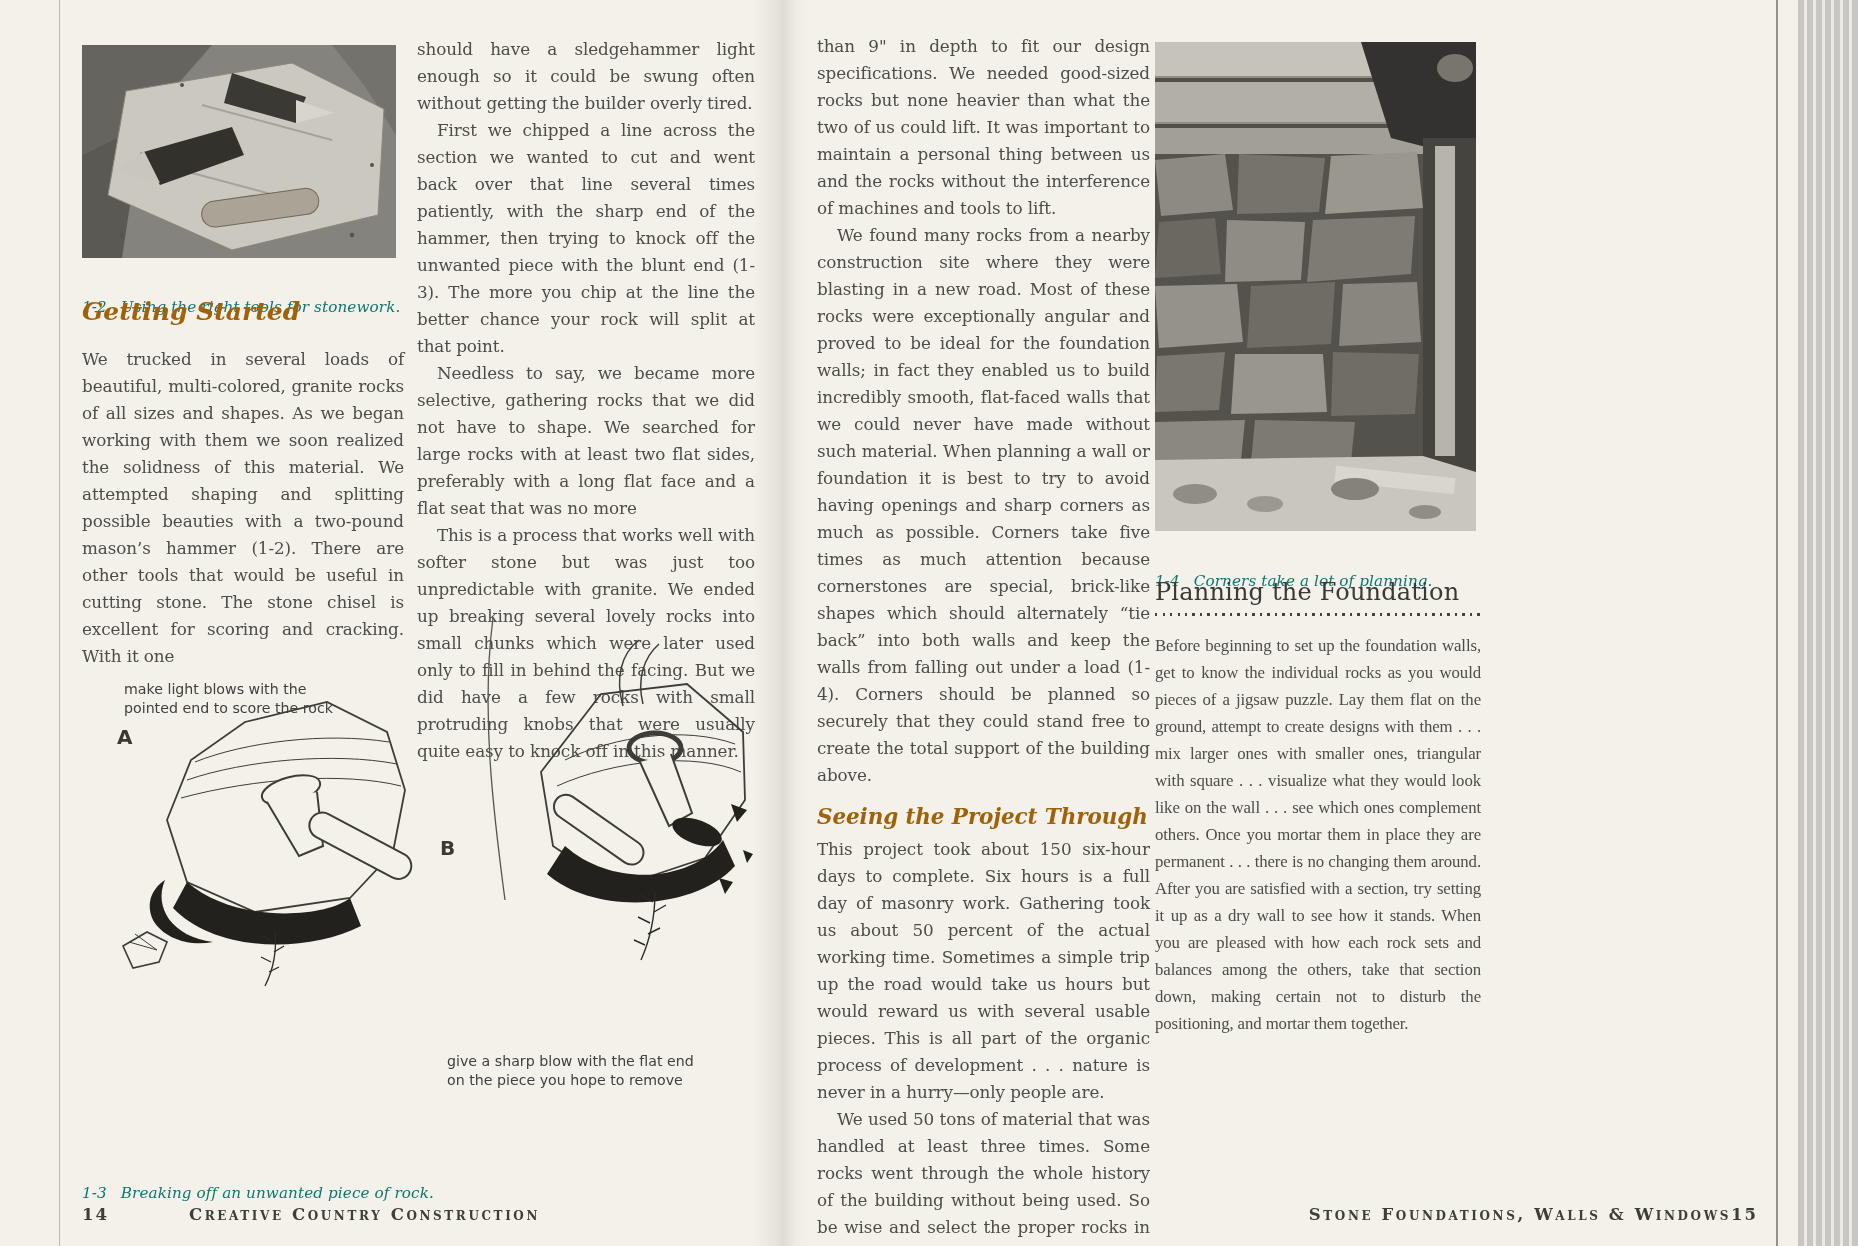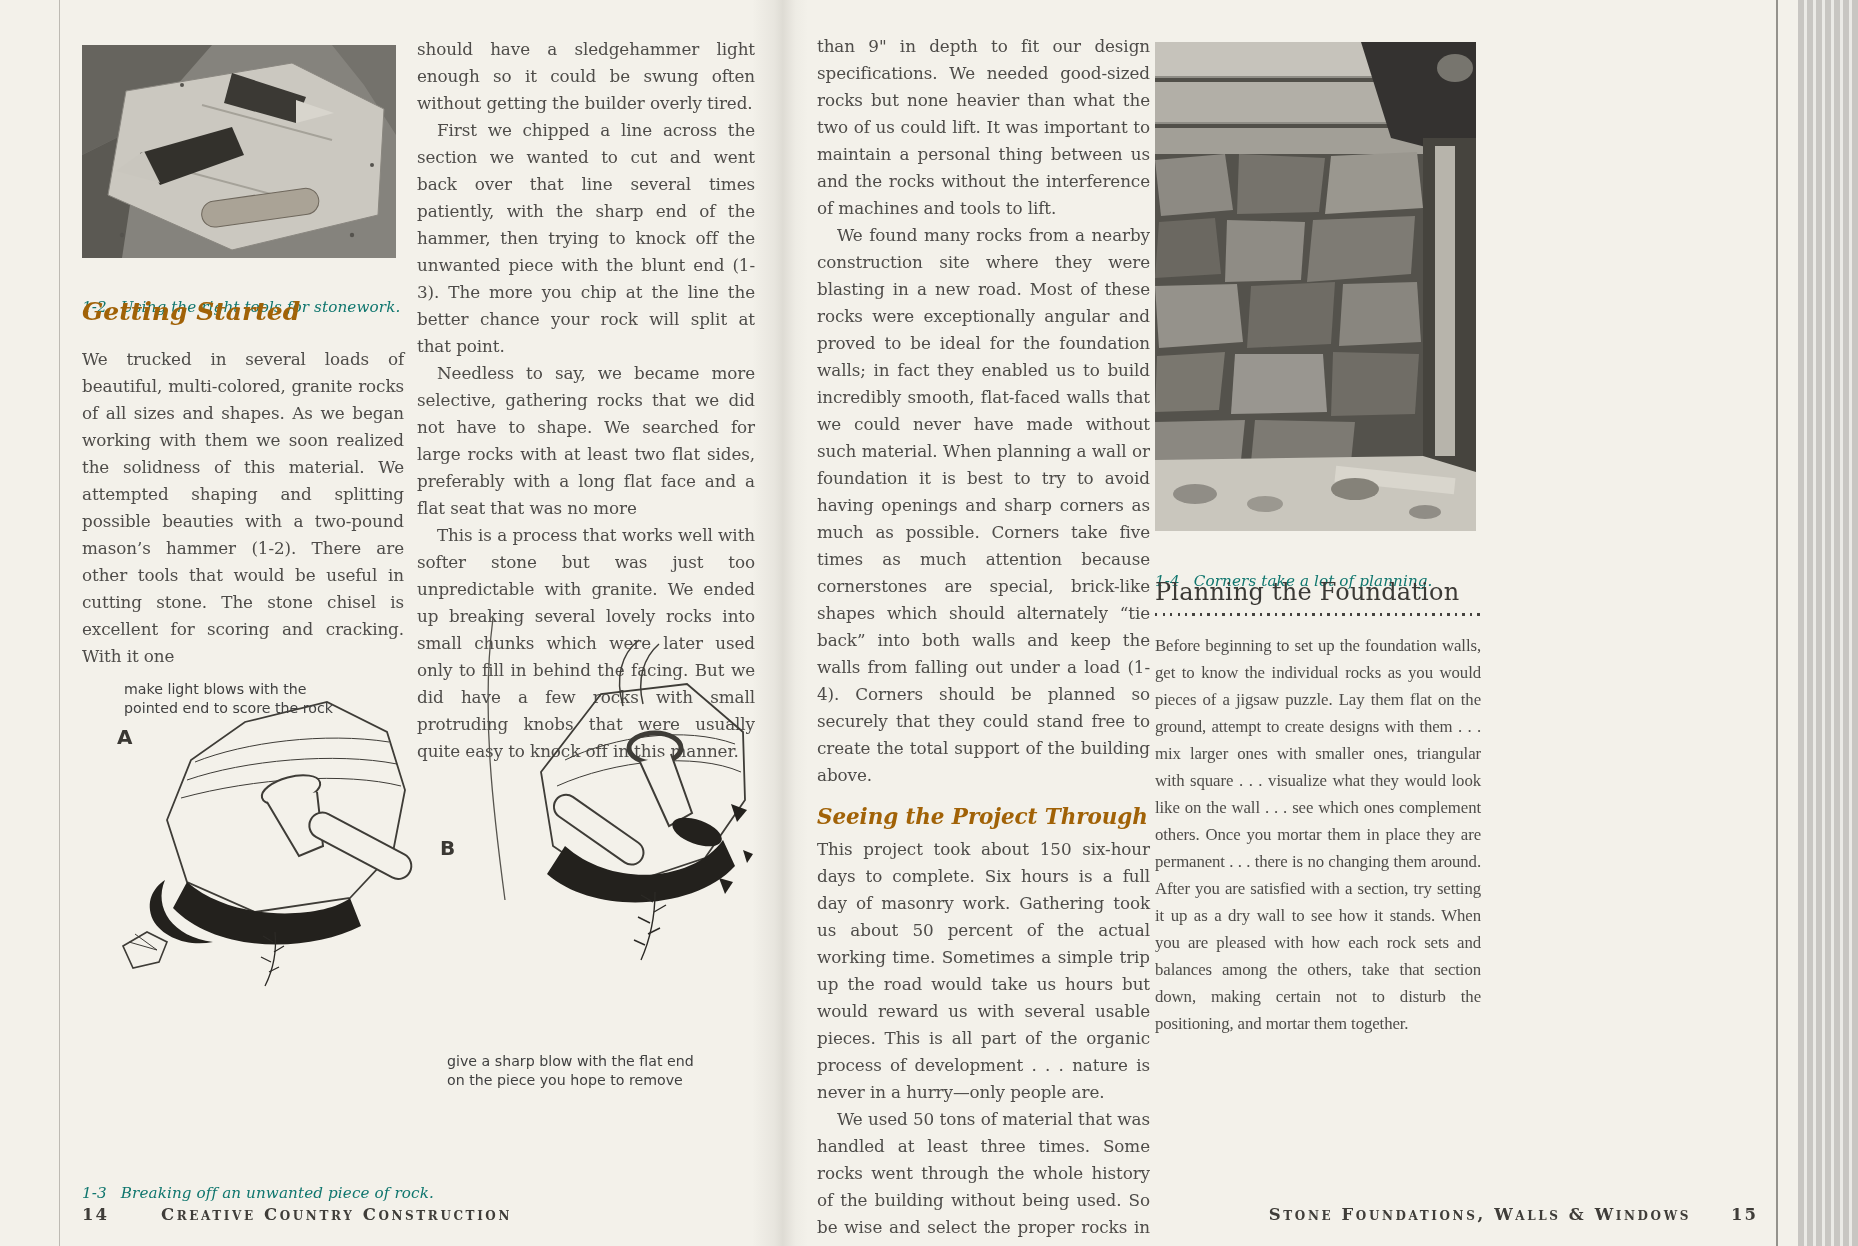--- a/index.html
+++ b/index.html
@@ -158,21 +158,21 @@
   <div class="abs fig-label" style="left:117px;top:725px;">A</div>
 
   <div class="abs fig-label" style="left:440px;top:836px;">B</div>
   <div class="abs ann" style="left:447px;top:1052px;width:300px;">give a sharp blow with the flat end
 on the piece you hope to remove</div>
 
   <div class="abs caption" style="left:82px;top:1152px;width:400px;">
     <span class="capnum">1-3</span><span>Breaking off an unwanted piece of rock.</span>
   </div>
 
-  <div class="footer-row" style="left:82px;top:1205px;gap:52px;">
+  <div class="footer-row" style="left:82px;top:1205px;gap:80px;">
     <span class="pgnum">14</span>
     <span class="runtitle">Creative Country Construction</span>
   </div>
 
   <div class="abs body-text" style="left:817px;top:33px;width:333px;">
     <p>than 9" in depth to fit our design specifications. We needed good-sized rocks but none heavier than what the two of us could lift. It was important to maintain a personal thing between us and the rocks without the interference of machines and tools to lift.</p>
     <p class="indent">We found many rocks from a nearby construction site where they were blasting in a new road. Most of these rocks were exceptionally angular and proved to be ideal for the foundation walls; in fact they enabled us to build incredibly smooth, flat-faced walls that we could never have made without such material. When planning a wall or foundation it is best to try to avoid having openings and sharp corners as much as possible. Corners take five times as much attention because cornerstones are special, brick-like shapes which should alternately “tie back” into both walls and keep the walls from falling out under a load (1-4). Corners should be planned so securely that they could stand free to create the total support of the building above.</p>
     <h3 class="h-ital h2">Seeing the Project Through</h3>
     <p>This project took about 150 six-hour days to complete. Six hours is a full day of masonry work. Gathering took us about 50 percent of the actual working time. Sometimes a simple trip up the road would take us hours but would reward us with several usable pieces. This is all part of the organic process of development . . . nature is never in a hurry—only people are.</p>
     <p class="indent">We used 50 tons of material that was handled at least three times. Some rocks went through the whole history of the building without being used. So be wise and select the proper rocks in the beginning. It will make your job so much easier.</p>
@@ -225,18 +225,18 @@
 
   <div class="abs" style="left:1155px;top:578px;width:326px;">
     <h2 class="h-roman">Planning the Foundation</h2>
     <div class="dotted-rule"></div>
   </div>
 
   <div class="abs body-text" style="left:1155px;top:632px;width:326px;font-family:Liberation Serif, serif;">
     <p>Before beginning to set up the foundation walls, get to know the individual rocks as you would pieces of a jigsaw puzzle. Lay them flat on the ground, attempt to create designs with them . . . mix larger ones with smaller ones, triangular with square . . . visualize what they would look like on the wall . . . see which ones complement others. Once you mortar them in place they are permanent . . . there is no changing them around. After you are satisfied with a section, try setting it up as a dry wall to see how it stands. When you are pleased with how each rock sets and balances among the others, take that section down, making certain not to disturb the positioning, and mortar them together.</p>
   </div>
 
-  <div class="footer-row" style="right:100px;top:1205px;gap:40px;">
+  <div class="footer-row" style="right:100px;top:1205px;">
     <span class="runtitle">Stone Foundations, Walls &amp; Windows</span>
     <span class="pgnum">15</span>
   </div>
 
 </div>
 
 </body></html>

